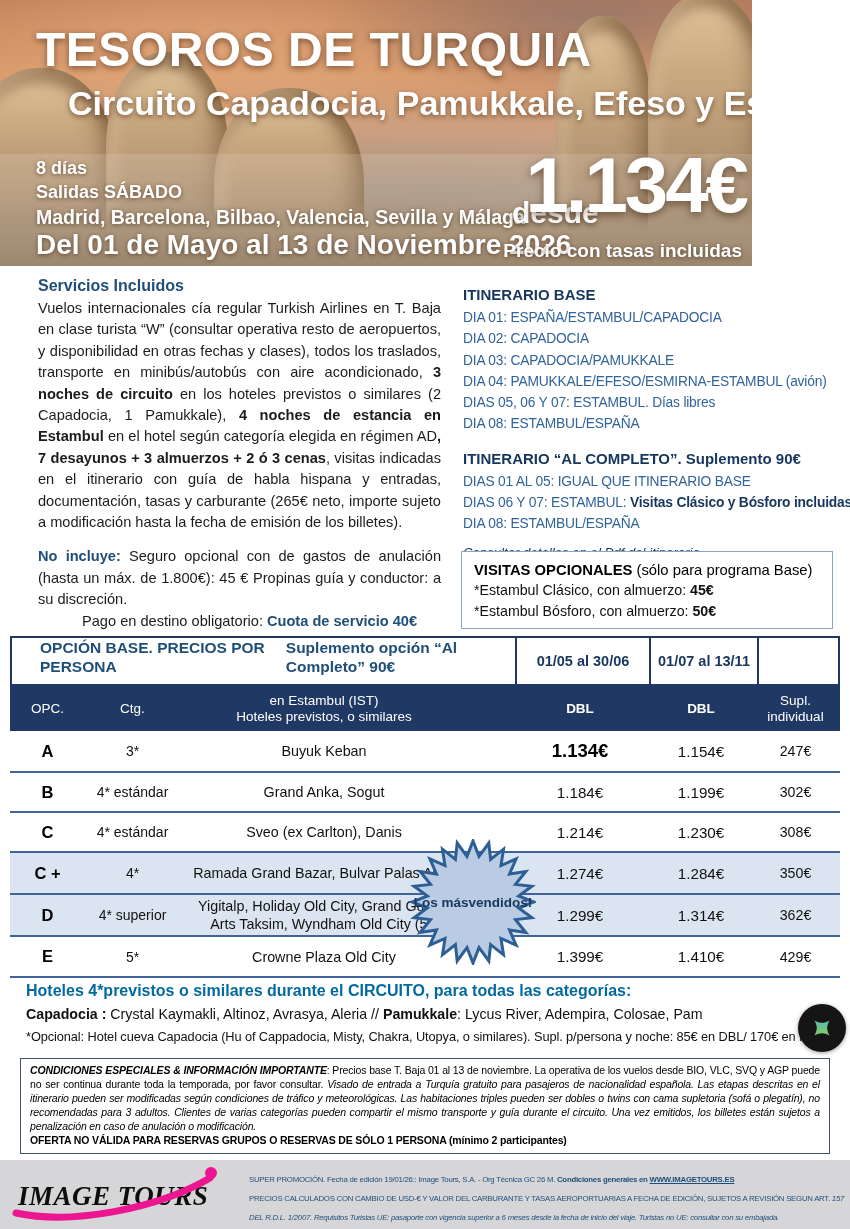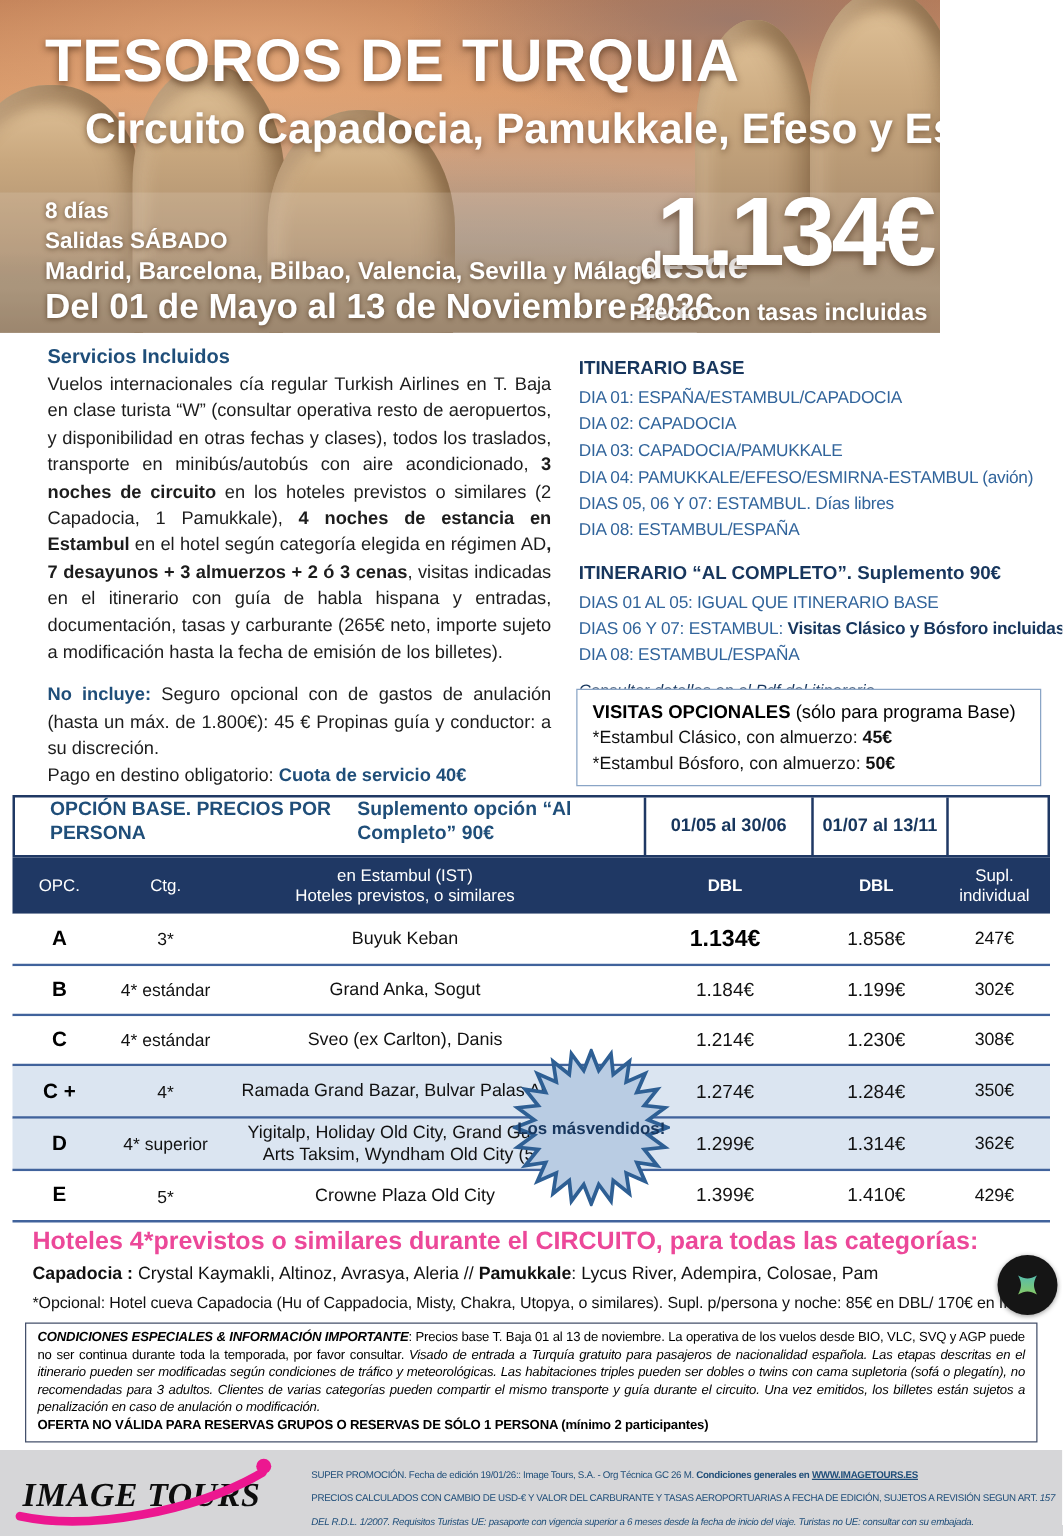--- a/index.html
+++ b/index.html
@@ -40,21 +40,21 @@
   .price-note { position:absolute; right:10px; top:240px; font-size:19px; font-weight:bold; color:#fff;
     text-shadow:0 1px 4px rgba(60,35,15,.65); }
 
   
   .left-col { position:absolute; left:38px; top:277px; width:403px; }
   .svc-title { font-size:16px; font-weight:bold; color:#1f4e79; margin-bottom:3px; }
   .svc-text { font-size:14.6px; line-height:21.4px; text-align:justify; color:#1c1c1c; }
   .svc-text b { font-weight:bold; }
   .not-incl { margin-top:13px; font-size:14.6px; line-height:21.4px; text-align:justify; color:#1c1c1c; }
   .blue-b { color:#1f4e79; font-weight:bold; }
-  .pay-line { font-size:14.6px; line-height:21.4px; color:#1c1c1c; }
+  .pay-line { font-size:14.6px; line-height:21.4px; color:#1c1c1c;margin-left:44px; }
 
   
   .right-col { position:absolute; left:463px; top:286px; width:382px; }
   .itin-title { font-size:15px; font-weight:bold; color:#17365d; margin-bottom:4px; white-space:nowrap; }
   .day { font-size:13.8px; line-height:21.3px; color:#31649b; white-space:nowrap; letter-spacing:-0.2px; }
   .itin-title2 { margin-top:15px; }
   .itin-note { margin-top:10px; font-size:13.2px; font-style:italic; color:#17365d; }
 
   .visits-box { position:absolute; left:461px; top:551px; width:372px; height:78px;
     border:1px solid #8aa5c6; padding:8px 12px 6px; background:#fff; }
@@ -82,21 +82,21 @@
   .c-price { font-size:15.2px; color:#111; }
   .c-price.big { font-size:18.5px; font-weight:bold; color:#000; }
   .c-supl { font-size:14.2px; color:#111; }
   .badge { position:absolute; left:400px; top:203px; width:126px; height:126px; z-index:5; }
   .badge svg { display:block; }
   .badge-txt { position:absolute; left:0; top:0; width:126px; height:126px; display:flex; flex-direction:row;
     align-items:center; justify-content:center; color:#17365d; font-weight:bold; font-size:13.5px; line-height:17px; }
 
   
   .hotels { position:absolute; left:26px; top:982px; width:812px; }
-  .hot-title { font-size:20px; font-weight:bold; color:#ec4899; margin-bottom:6px; white-space:nowrap; }
+  .hot-title { font-size:16px; font-weight:bold; color:#0369a1; margin-bottom:6px; white-space:nowrap; }
   .hot-line1 { font-size:14.2px; color:#111; margin-bottom:7px; white-space:nowrap; }
   .hot-line2 { font-size:12.8px; color:#111; white-space:nowrap; letter-spacing:-0.1px; }
 
   .widget-btn { position:absolute; left:798px; top:1004px; width:48px; height:48px; border-radius:50%;
     background:#151515; display:flex; align-items:center; justify-content:center; z-index:20; cursor:pointer;
     box-shadow:0 1px 4px rgba(0,0,0,.4); }
 
   
   .conditions { position:absolute; left:20px; top:1058px; width:810px; border:1.5px solid #44506b;
     padding:5px 9px 6px; font-size:10.5px; line-height:13.9px; text-align:justify; color:#000; letter-spacing:-0.15px; }
@@ -194,21 +194,21 @@
         <div>individual</div>
       </div>
     </div>
 
     <div class="pt-row rA">
       <div class="c-opc">A</div>
       <div class="c-ctg">3*</div>
       <div class="c-hot">Buyuk Keban</div>
       <div></div>
       <div class="c-price big">1.134€</div>
-      <div class="c-price">1.858€</div>
+      <div class="c-price">1.154€</div>
       <div class="c-supl">247€</div>
     </div>
     <div class="pt-row rB">
       <div class="c-opc">B</div>
       <div class="c-ctg">4* estándar</div>
       <div class="c-hot">Grand Anka, Sogut</div>
       <div></div>
       <div class="c-price">1.184€</div>
       <div class="c-price">1.199€</div>
       <div class="c-supl">302€</div>

